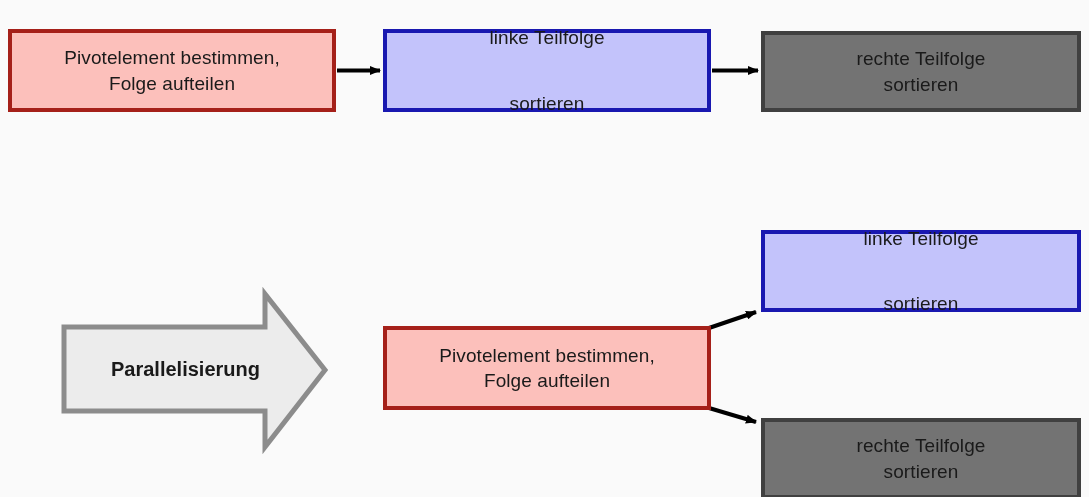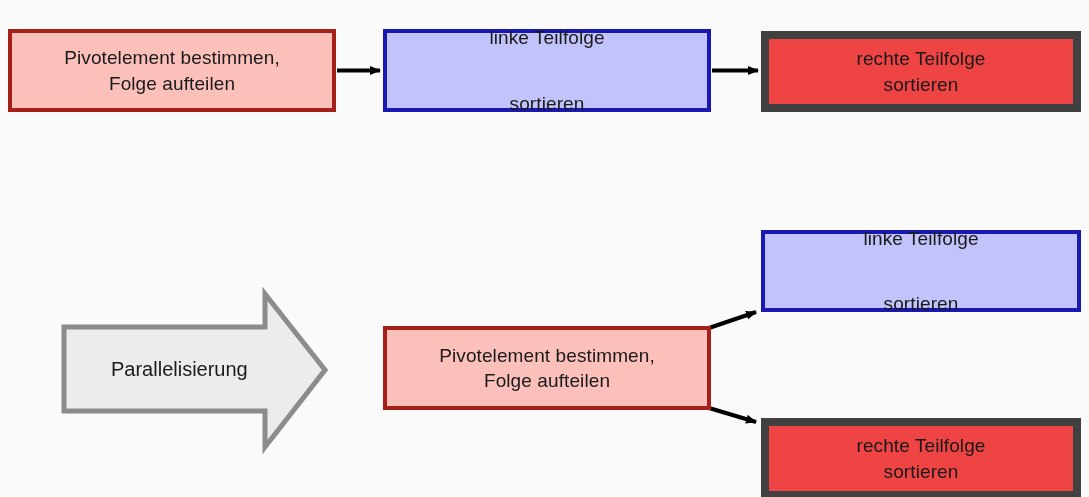--- a/index.html
+++ b/index.html
@@ -40,22 +40,22 @@
   .node-pink {
     background: #fcc0bb;
     border: 4px solid #a52019;
   }
   .node-blue {
     background: #c3c3fb;
     border: 4px solid #1918b0;
     gap: 40px;
   }
   .node-yellow {
-    background: #ef4444;
-    border: 8px solid #404040;
+    background: #737373;
+    border: 4px solid #404040;
   }
   .svg-layer {
     position: absolute;
     left: 0; top: 0;
     width: 1089px;
     height: 497px;
     pointer-events: none;
   }
   .big-arrow-label {
     position: absolute;
@@ -95,21 +95,21 @@
   <div class="node node-blue" style="left:383px; top:21px; width:328px; height:83px;">
     <span class="line">linke Teilfolge</span>
     <span class="line">sortieren</span>
   </div>
 
   <div class="node node-yellow" style="left:761px; top:23px; width:320px; height:81px;">
     <span class="line">rechte Teilfolge</span>
     <span class="line">sortieren</span>
   </div>
 
-  <div class="big-arrow-label" style="left:111px; top:350px;">Parallelisierung</div>
+  <div class="big-arrow-label" style="left:111px; top:350px;font-weight:bold;">Parallelisierung</div>
 
   <div class="node node-pink" style="left:383px; top:318px; width:328px; height:84px;">
     <span class="line">Pivotelement bestimmen,</span>
     <span class="line">Folge aufteilen</span>
   </div>
 
   <div class="node node-blue" style="left:761px; top:222px; width:320px; height:82px;">
     <span class="line">linke Teilfolge</span>
     <span class="line">sortieren</span>
   </div>

